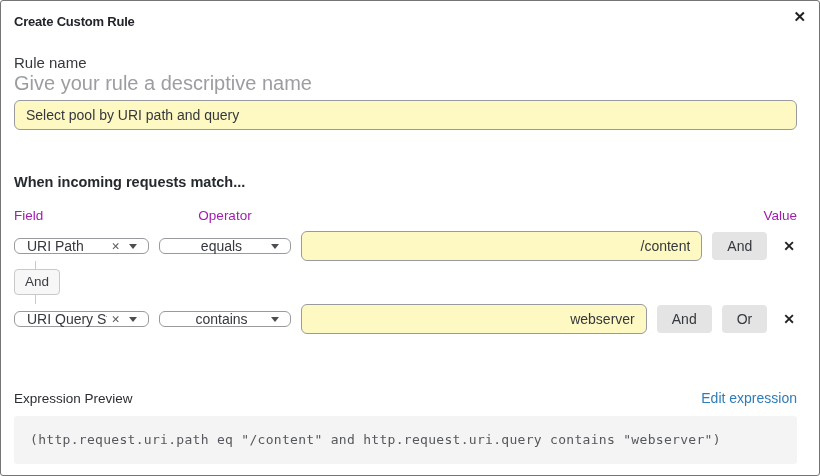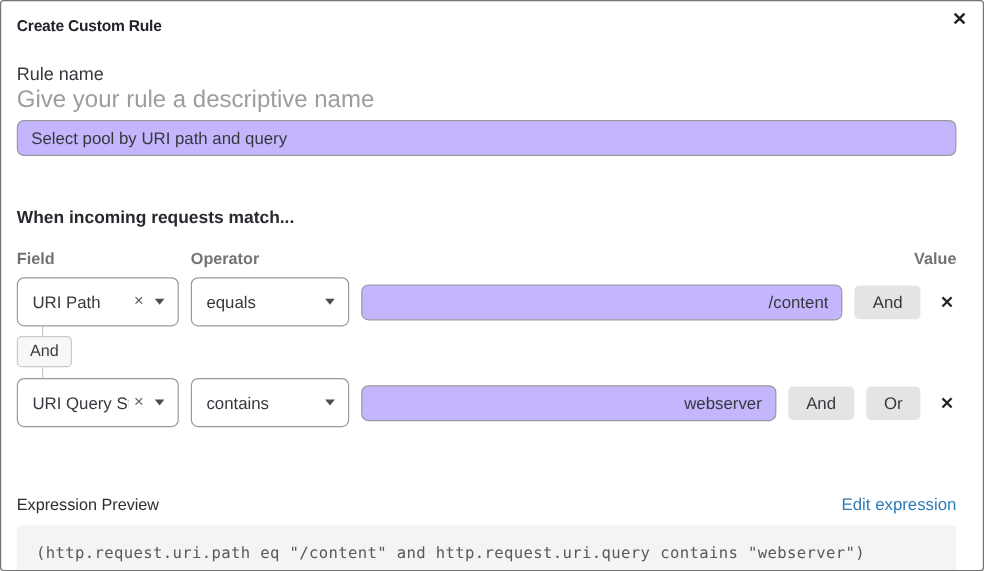--- a/index.html
+++ b/index.html
@@ -32,34 +32,34 @@
     letter-spacing: -0.2px; line-height: 23px;
   }
   .field-label { margin-top: 21px; font-size: 15px; color: #35383d; line-height: 17px; }
   .helper { margin-top: 4px; font-size: 20px; color: #9b9da1; line-height: 17px; }
   .text-input {
     height: 30px; width: 100%;
     border: 1px solid #989a9e; border-radius: 6px;
     padding: 0 11px;
     font-family: "Liberation Sans", sans-serif;
     font-size: 14px; color: #35383d;
-    background: #c4b5fd; outline: none;
+    background: #fef9c3; outline: none;
   }
   .rule-name-input { margin-top: 8px; }
   h2.match-heading {
     margin-top: 44px;
     font-size: 14.5px; font-weight: 700; color: #26292e; line-height: 17px;
   }
-  .col-labels { display: flex; gap: 10px; margin-top: 17px; font-size: 13.5px; color: #737373; line-height: 16px; font-weight: bold; }
+  .col-labels { display: flex; gap: 10px; margin-top: 17px; font-size: 13.5px; color: #a21caf; line-height: 16px; }
   .w-field { width: 135px; flex: none; }
-  .w-op { width: 132px; flex: none; }
+  .w-op { width: 132px; flex: none; text-align: center; }
   .w-val { flex: 1; text-align: right; }
   .cond-row { display: flex; gap: 10px; margin-top: 7px; align-items: center; }
   .dropdown {
-    height: 41px;
+    height: 16px;
     border: 1px solid #989a9e; border-radius: 6px;
     display: flex; align-items: center;
     padding: 0 11px 0 12px;
     font-size: 14px; color: #35383d; background: #fff; cursor: pointer;
   }
   .dd-text { flex: 1; white-space: nowrap; overflow: hidden; }
   .dd-clear { font-size: 10.5px; color: #5b5e63; margin: 0 9px 0 4px; cursor: pointer; line-height: 1; }
   .caret {
     width: 0; height: 0; flex: none;
     border-left: 4.5px solid transparent;

